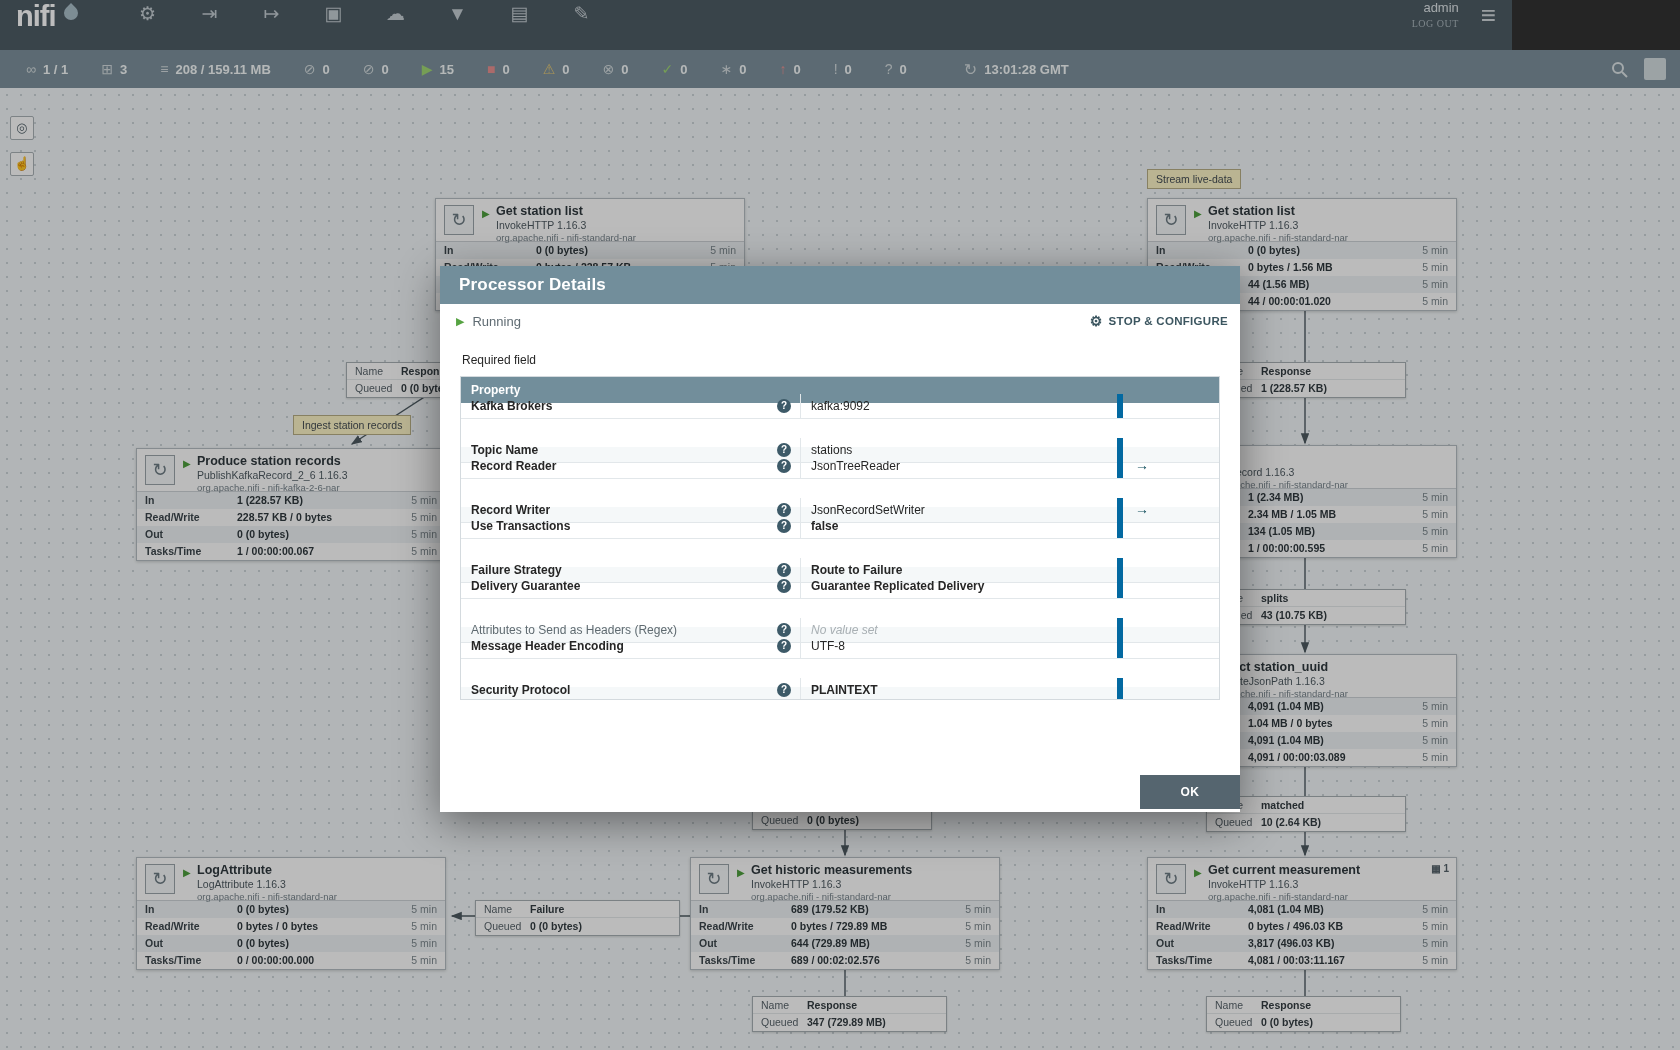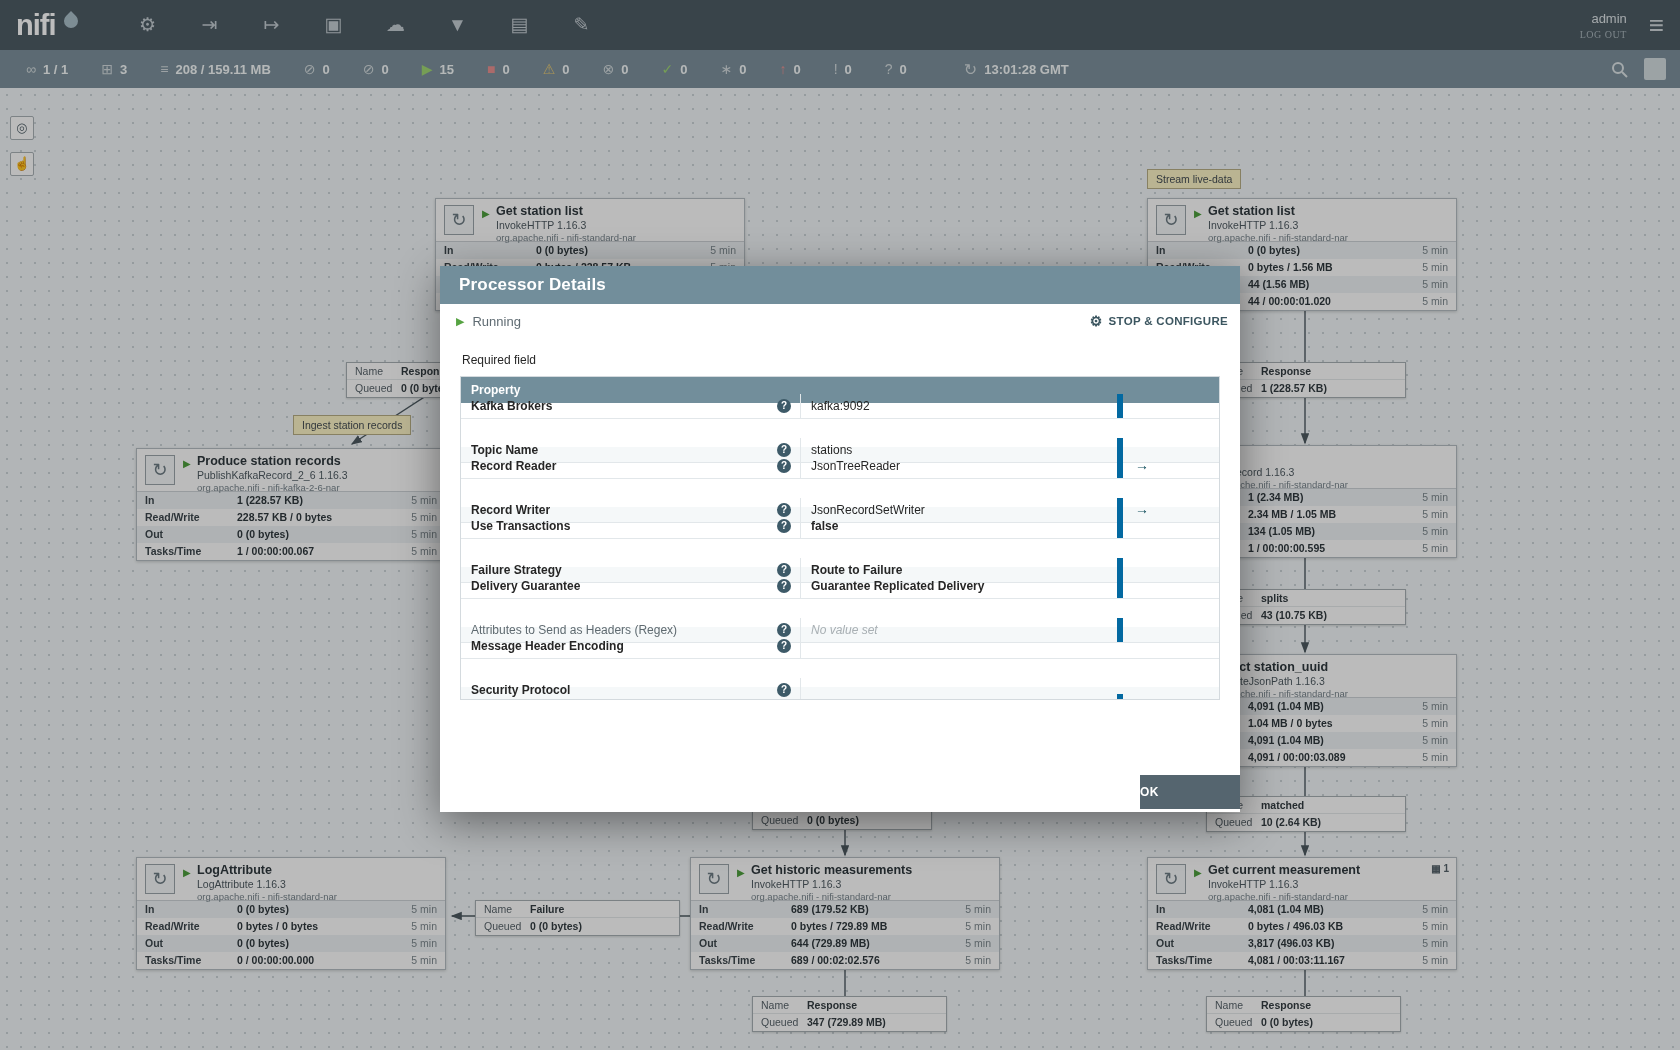--- a/index.html
+++ b/index.html
@@ -1,22 +1,22 @@
 <!DOCTYPE html>
 <html><head>
 <meta charset="utf-8">
 <style>
   * { margin:0; padding:0; box-sizing:border-box; }
   html,body { width:1680px; height:1050px; overflow:hidden; background:#333;
               font-family:"Liberation Sans", sans-serif; }
   body { position:relative; }
 
   
-  .header { position:absolute; left:0; top:0; width:1680px; height:50px;
-            background:#4e5c65; display:flex; align-items:center; z-index:1; }
+  .header { position:absolute; left:0; top:0; width:1512px; height:50px;
+            background:#4e5c65; display:flex; align-items:flex-start; z-index:1; }
   .logo { margin-left:16px; display:flex; align-items:center; }
   .logo-text { color:#fff; font-size:29px; font-weight:bold; letter-spacing:-1px; }
   .logo-drop { display:inline-block; width:14px; height:14px; background:#a9bec8;
                border-radius:0 50% 50% 50%; transform:rotate(45deg); margin-left:8px; margin-top:-8px;}
   .toolbar { display:flex; margin-left:56px; gap:34px; }
   .hicon { width:28px; height:28px; text-align:center; line-height:28px;
            color:#c3ccd1; font-size:19px; cursor:default; }
   .header-right { margin-left:auto; display:flex; align-items:center; margin-right:16px; }
   .user-block { text-align:right; }
   .user-name { color:#dde4e7; font-size:13px; }
@@ -114,21 +114,21 @@
   .help { width:14px; height:14px; flex:none; border-radius:50%; background:#3d5a68;
           color:#fff; font-size:10px; line-height:14px; text-align:center; font-weight:bold; }
   .tc-val { width:322px; flex:none; padding-left:10px; color:#262626;
             border-right:6px solid #0369a1; white-space:nowrap; overflow:hidden; }
   .tc-val.vbold { font-weight:bold; }
   .tc-val.unset { color:#a8afb3; font-style:italic; }
   .tc-act { flex:1; padding-left:12px; }
   .goto { color:#0e4b5a; font-weight:bold; font-size:14px; }
   .ok-btn { position:absolute; right:0; bottom:3px; width:100px; height:34px;
             background:#55656f; color:#fff; font-size:12px; font-weight:bold;
-            line-height:34px; letter-spacing:.4px; }
+            text-align:center; line-height:34px; letter-spacing:.4px; }
 </style>
 </head>
 <body>
 
 <div class="header">
   <div class="logo">
     <span class="logo-text">nifi</span>
     <span class="logo-drop"></span>
   </div>
   <div class="toolbar">
@@ -686,27 +686,29 @@
           <span class="help">?</span>
         </div>
       <div class="tc-val unset">No value set</div>
       <div class="tc-act"></div>
     </div>
     <div class="trow">
       <div class="tc-prop">
           <span class="pname">Message Header Encoding</span>
           <span class="help">?</span>
         </div>
+      <div class="tc-val">UTF-8</div>
       <div class="tc-act"></div>
     </div>
     <div class="trow alt">
       <div class="tc-prop">
           <span class="pname">Security Protocol</span>
           <span class="help">?</span>
         </div>
+      <div class="tc-val vbold">PLAINTEXT</div>
       <div class="tc-act"></div>
     </div>
     <div class="trow">
       <div class="tc-prop">
           <span class="pname">SASL Mechanism</span>
           <span class="help">?</span>
         </div>
       <div class="tc-val vbold">GSSAPI</div>
       <div class="tc-act"></div>
     </div>

